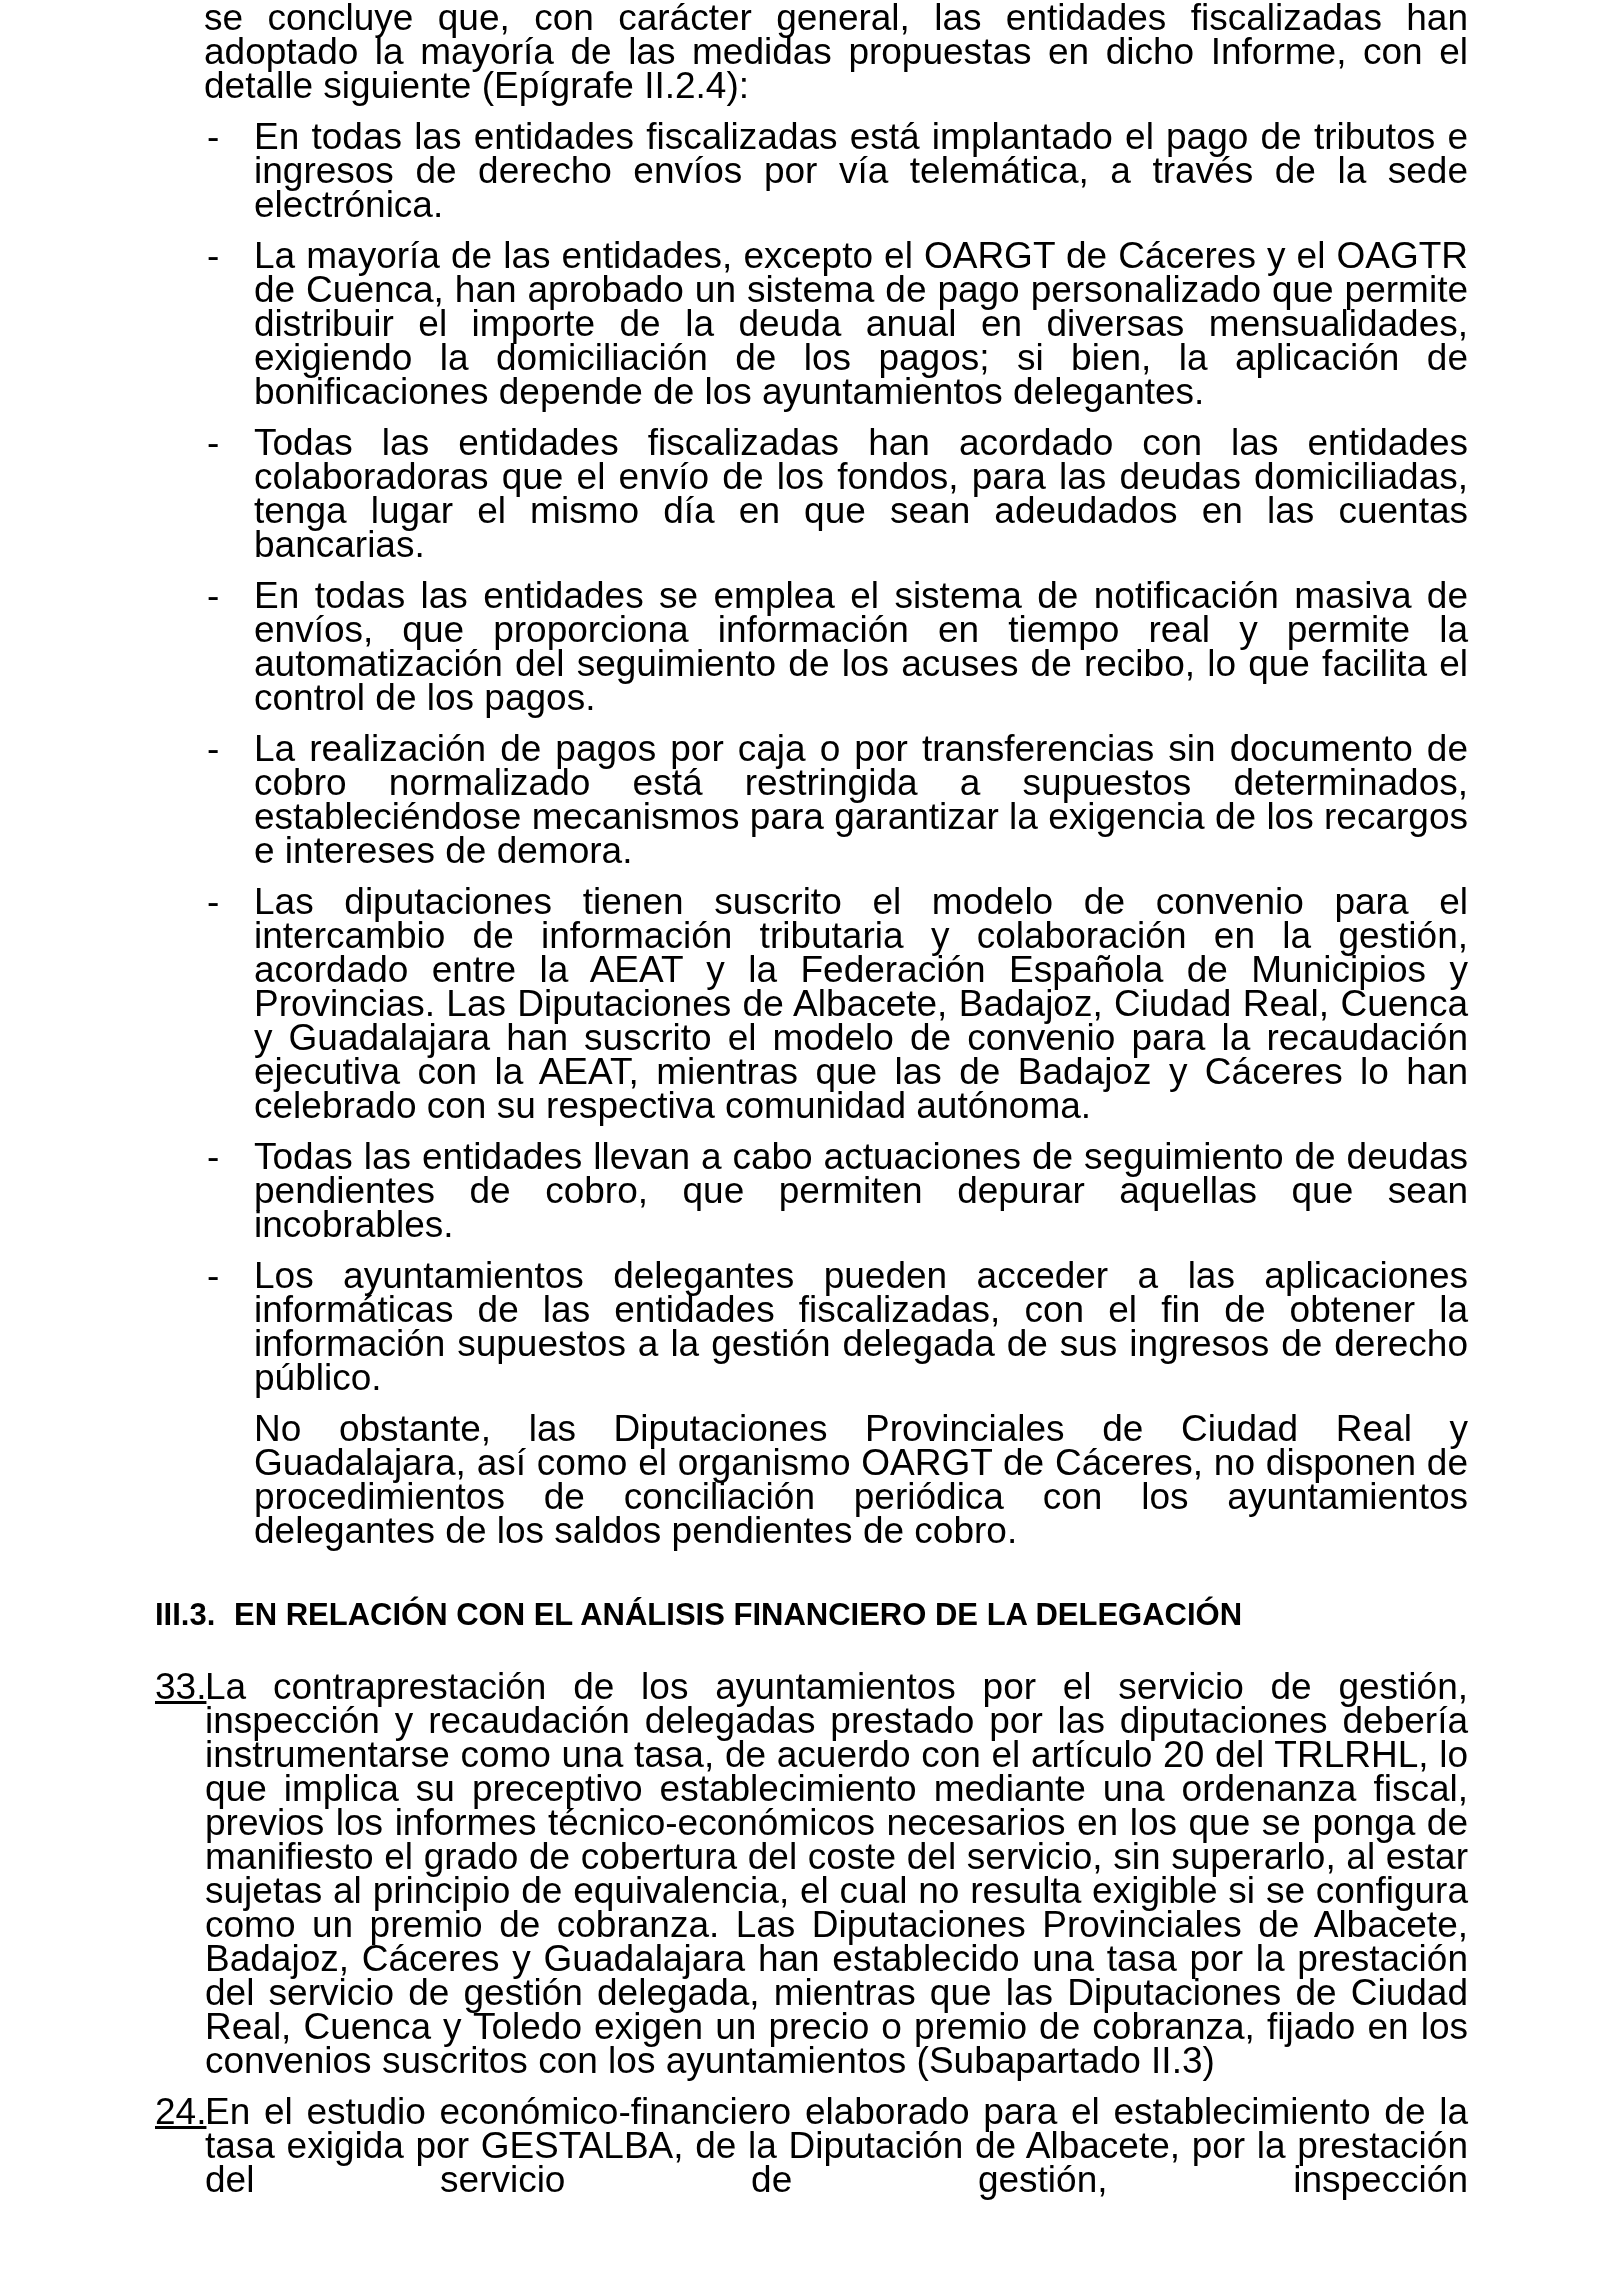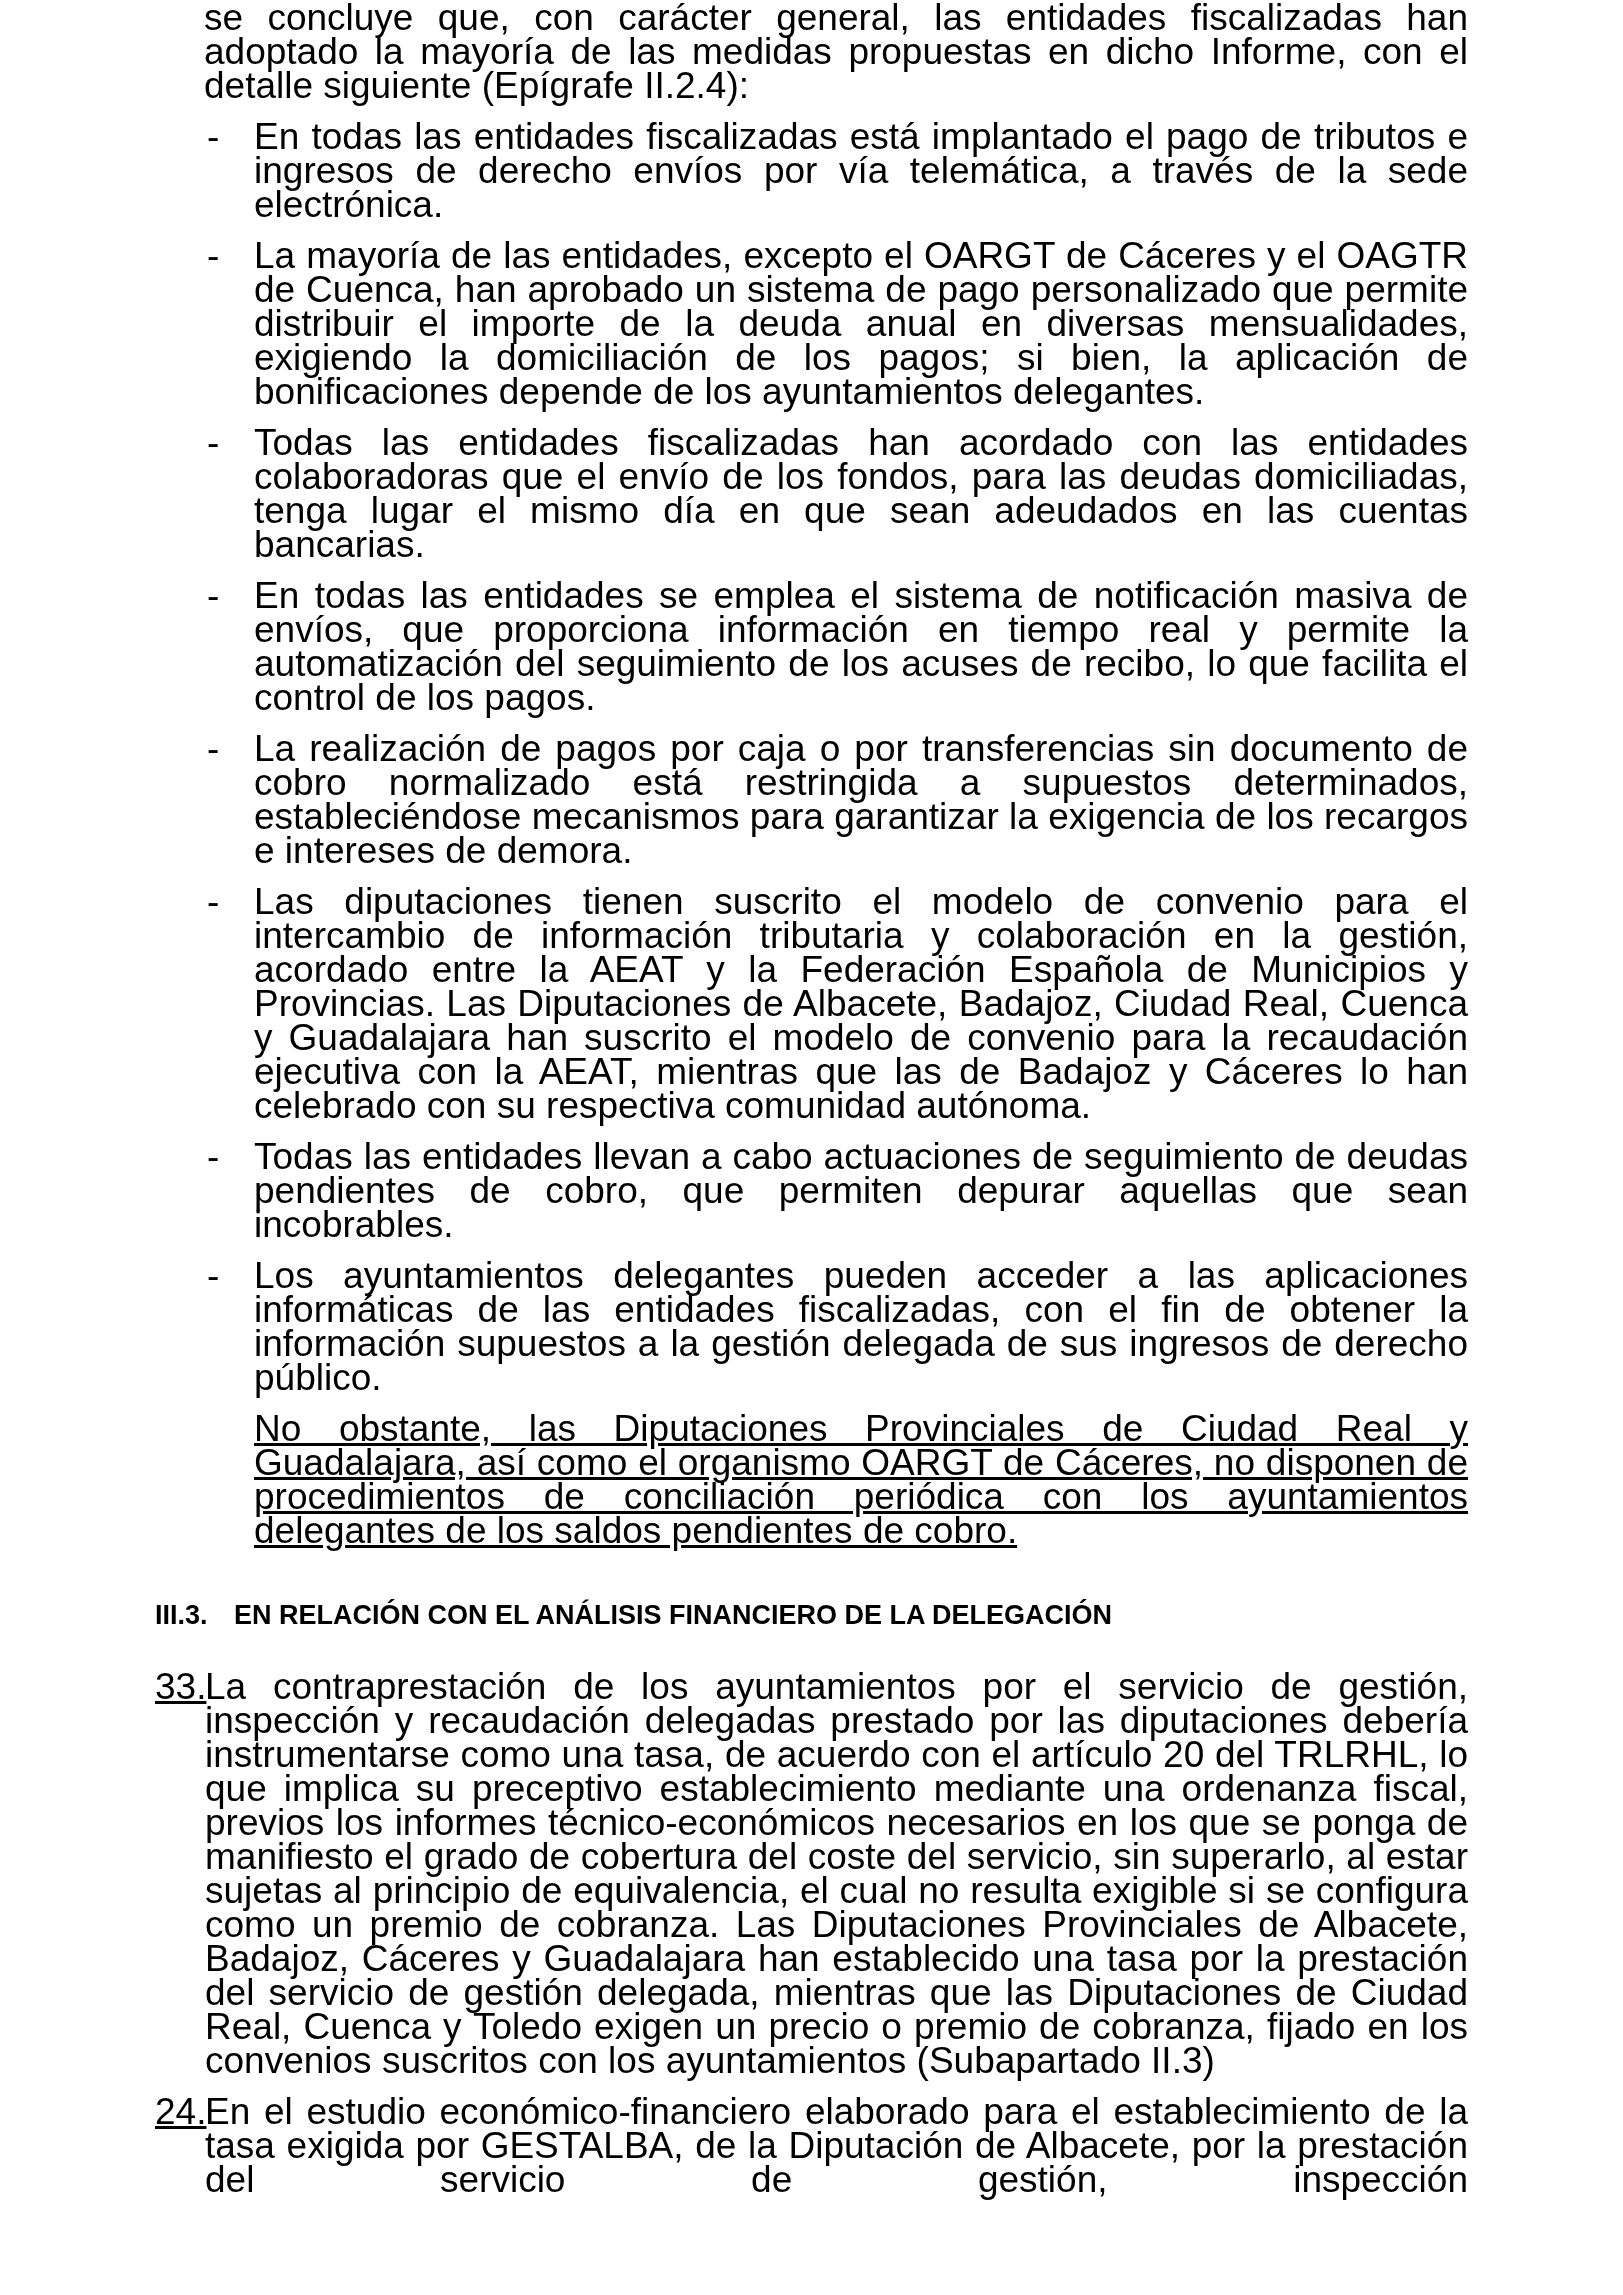--- a/index.html
+++ b/index.html
@@ -39,26 +39,25 @@
   }
   .bullet .dash {
     position: absolute;
     left: -47px;
     top: 0;
   }
   .note {
     margin-left: 254px;
     width: 1214px;
     margin-top: 17px;
-    text-decoration: underline;
   }
   .heading {
     margin-left: 155px;
     margin-top: 50px;
-    font-size: 27px;
+    font-size: 31px;
     line-height: 34px;
     font-weight: bold;
     display: flex;
   }
   .heading .num {
     width: 79px;
     flex: none;
   }
   .numbered {
     position: relative;

